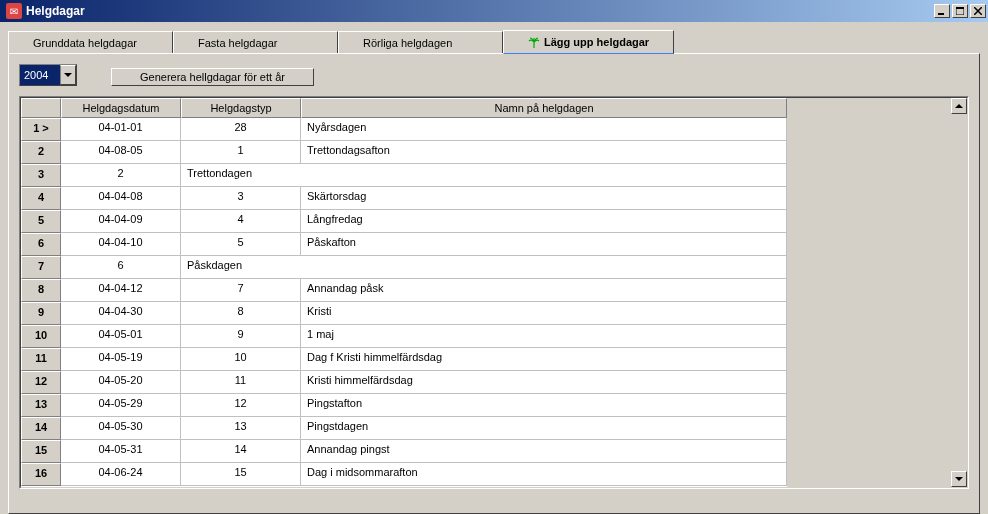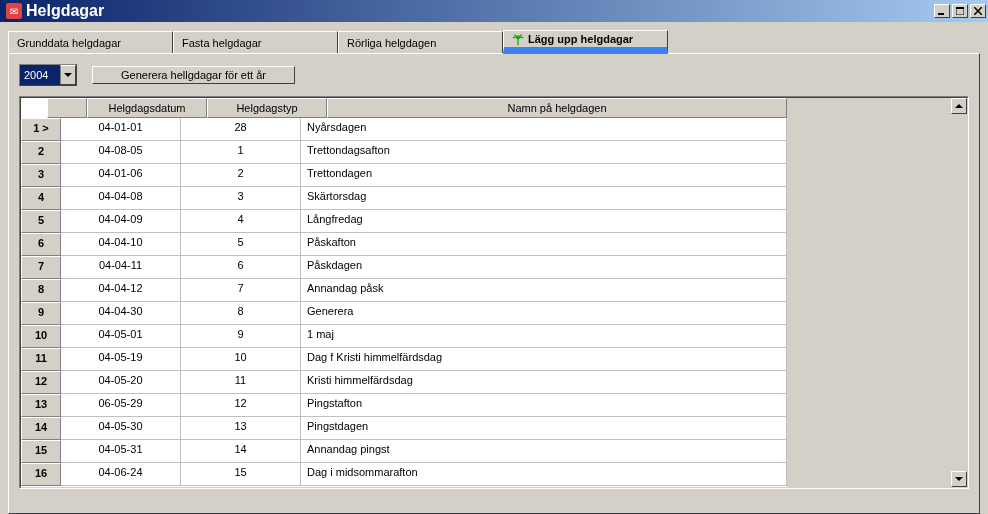--- a/index.html
+++ b/index.html
@@ -1,51 +1,51 @@
 <!DOCTYPE html>
 <html><head>
 <meta charset="utf-8">
 <style>
 * { box-sizing: border-box; margin: 0; padding: 0; font-family: Tahoma, Arial, sans-serif; font-size: 11px; }
 body { background: #d4d0c8; width: 988px; height: 514px; overflow: hidden; }
 
 
 .titlebar { background: linear-gradient(to right, #0a246a, #a6caf0); height: 22px; display: flex; align-items: center; padding: 0 2px; }
 .titlebar .icon { width: 16px; height: 16px; margin: 0 4px; background: #d44; border-radius: 2px; display: flex; align-items: center; justify-content: center; color: #fff; font-size: 10px; }
-.titlebar .title { color: #fff; font-weight: bold; font-size: 16px; flex: 1; }
+.titlebar .title { color: #fff; font-weight: bold; font-size: 12px; flex: 1; }
 .titlebar .winbtns { display: flex; gap: 0; }
 .titlebar .winbtn { width: 16px; height: 14px; background: #d4d0c8; border: 1px solid #fff; border-right-color: #404040; border-bottom-color: #404040; margin-left: 2px; display: flex; align-items: center; justify-content: center; cursor: pointer; }
 .winbtn svg { display: block; }
 
 
 .content { padding: 8px 8px 0 8px; position: relative; height: calc(514px - 22px); }
 
 
 .tabstrip { display: flex; height: 23px; }
-.tab { border: 1px solid #404040; border-bottom: none; border-right-color: #404040; border-top-color: #fff; border-left-color: #fff; background: #d4d0c8; padding: 4px 8px; margin-right: 0; min-width: 165px; cursor: pointer; display: flex; align-items: center; gap: 4px; position: relative; top: 1px; }
-.tab.active { font-weight: bold; background: #d4d0c8; z-index: 2; border-bottom: 7px solid #3b82f6; top: 0; height: 24px; }
+.tab { border: 1px solid #404040; border-bottom: none; border-right-color: #404040; border-top-color: #fff; border-left-color: #fff; background: #d4d0c8; padding: 4px 24px; margin-right: 0; min-width: 165px; cursor: pointer; display: flex; align-items: center; gap: 4px; position: relative; top: 1px; }
+.tab.active { font-weight: bold; background: #d4d0c8; z-index: 2; border-bottom: 1px solid #3b82f6; top: 0; height: 24px; }
 .tab .palm { width: 12px; height: 12px; }
 
 
 .tabpage { border: 1px solid #fff; border-right-color: #404040; border-bottom-color: #404040; background: #d4d0c8; height: calc(100% - 23px); padding: 10px; position: relative; }
 
 
-.toolbar { display: flex; align-items: center; gap: 15px; margin-bottom: 10px; }
+.toolbar { display: flex; align-items: flex-end; gap: 34px; margin-bottom: 10px; }
 .year-combo { display: flex; border: 1px solid #404040; border-top-color: #808080; border-left-color: #808080; background: #fff; height: 22px; }
 .year-combo input { border: none; width: 40px; padding: 2px 4px; font-size: 11px; background: #0a246a; color: #fff; }
 .year-combo .arrow { width: 16px; background: #d4d0c8; border-left: 1px solid #808080; border-top: 1px solid #fff; border-right: 1px solid #404040; border-bottom: 1px solid #404040; display: flex; align-items: center; justify-content: center; cursor: pointer; }
 .genbtn { height: 18px; padding: 0 28px; background: #d4d0c8; border: 1px solid #fff; border-right-color: #404040; border-bottom-color: #404040; cursor: pointer; font-size: 11px; }
 
 
 .gridwrap { border: 1px solid #808080; border-right-color: #fff; border-bottom-color: #fff; background: #fff; height: calc(100% - 46px); display: flex; }
 .gridinner { border: 1px solid #404040; border-right-color: #d4d0c8; border-bottom-color: #d4d0c8; flex: 1; display: flex; }
 .grid { flex: 1; display: flex; flex-direction: column; overflow: hidden; }
 
 
-.ghead { display: flex; background: #c2410c; margin-left: 26px; }
+.ghead { display: flex; background: #c2410c; }
 .gh { border: 1px solid #fff; border-right-color: #808080; border-bottom-color: #808080; padding: 3px 6px; text-align: center; background: #d4d0c8; font-weight: normal; }
 .gh.rownum { width: 40px; }
 .gh.c1 { width: 120px; }
 .gh.c2 { width: 120px; }
 .gh.c3 { flex: 1; }
 
 
 .gbody { overflow: hidden; }
 .grow { display: flex; height: 23px; }
 .gc { border-right: 1px solid #c0c0c0; border-bottom: 1px solid #c0c0c0; padding: 3px 6px; background: #fff; overflow: hidden; white-space: nowrap; }
@@ -138,21 +138,20 @@
                 <div class="gc c3">Nyårsdagen</div>
               </div>
               <div class="grow">
                 <div class="gc rownum">2</div>
                 <div class="gc c1">04-08-05</div>
                 <div class="gc c2">1</div>
                 <div class="gc c3">Trettondagsafton</div>
               </div>
               <div class="grow">
                 <div class="gc rownum">3</div>
-                <div class="gc c1">04-01-06</div>
                 <div class="gc c2">2</div>
                 <div class="gc c3">Trettondagen</div>
               </div>
               <div class="grow">
                 <div class="gc rownum">4</div>
                 <div class="gc c1">04-04-08</div>
                 <div class="gc c2">3</div>
                 <div class="gc c3">Skärtorsdag</div>
               </div>
               <div class="grow">
@@ -162,35 +161,34 @@
                 <div class="gc c3">Långfredag</div>
               </div>
               <div class="grow">
                 <div class="gc rownum">6</div>
                 <div class="gc c1">04-04-10</div>
                 <div class="gc c2">5</div>
                 <div class="gc c3">Påskafton</div>
               </div>
               <div class="grow">
                 <div class="gc rownum">7</div>
-                <div class="gc c1">04-04-11</div>
                 <div class="gc c2">6</div>
                 <div class="gc c3">Påskdagen</div>
               </div>
               <div class="grow">
                 <div class="gc rownum">8</div>
                 <div class="gc c1">04-04-12</div>
                 <div class="gc c2">7</div>
                 <div class="gc c3">Annandag påsk</div>
               </div>
               <div class="grow">
                 <div class="gc rownum">9</div>
                 <div class="gc c1">04-04-30</div>
                 <div class="gc c2">8</div>
-                <div class="gc c3">Generera</div>
+                <div class="gc c3">Kristi</div>
               </div>
               <div class="grow">
                 <div class="gc rownum">10</div>
                 <div class="gc c1">04-05-01</div>
                 <div class="gc c2">9</div>
                 <div class="gc c3">1 maj</div>
               </div>
               <div class="grow">
                 <div class="gc rownum">11</div>
                 <div class="gc c1">04-05-19</div>
@@ -198,21 +196,21 @@
                 <div class="gc c3">Dag f Kristi himmelfärdsdag</div>
               </div>
               <div class="grow">
                 <div class="gc rownum">12</div>
                 <div class="gc c1">04-05-20</div>
                 <div class="gc c2">11</div>
                 <div class="gc c3">Kristi himmelfärdsdag</div>
               </div>
               <div class="grow">
                 <div class="gc rownum">13</div>
-                <div class="gc c1">06-05-29</div>
+                <div class="gc c1">04-05-29</div>
                 <div class="gc c2">12</div>
                 <div class="gc c3">Pingstafton</div>
               </div>
               <div class="grow">
                 <div class="gc rownum">14</div>
                 <div class="gc c1">04-05-30</div>
                 <div class="gc c2">13</div>
                 <div class="gc c3">Pingstdagen</div>
               </div>
               <div class="grow">

